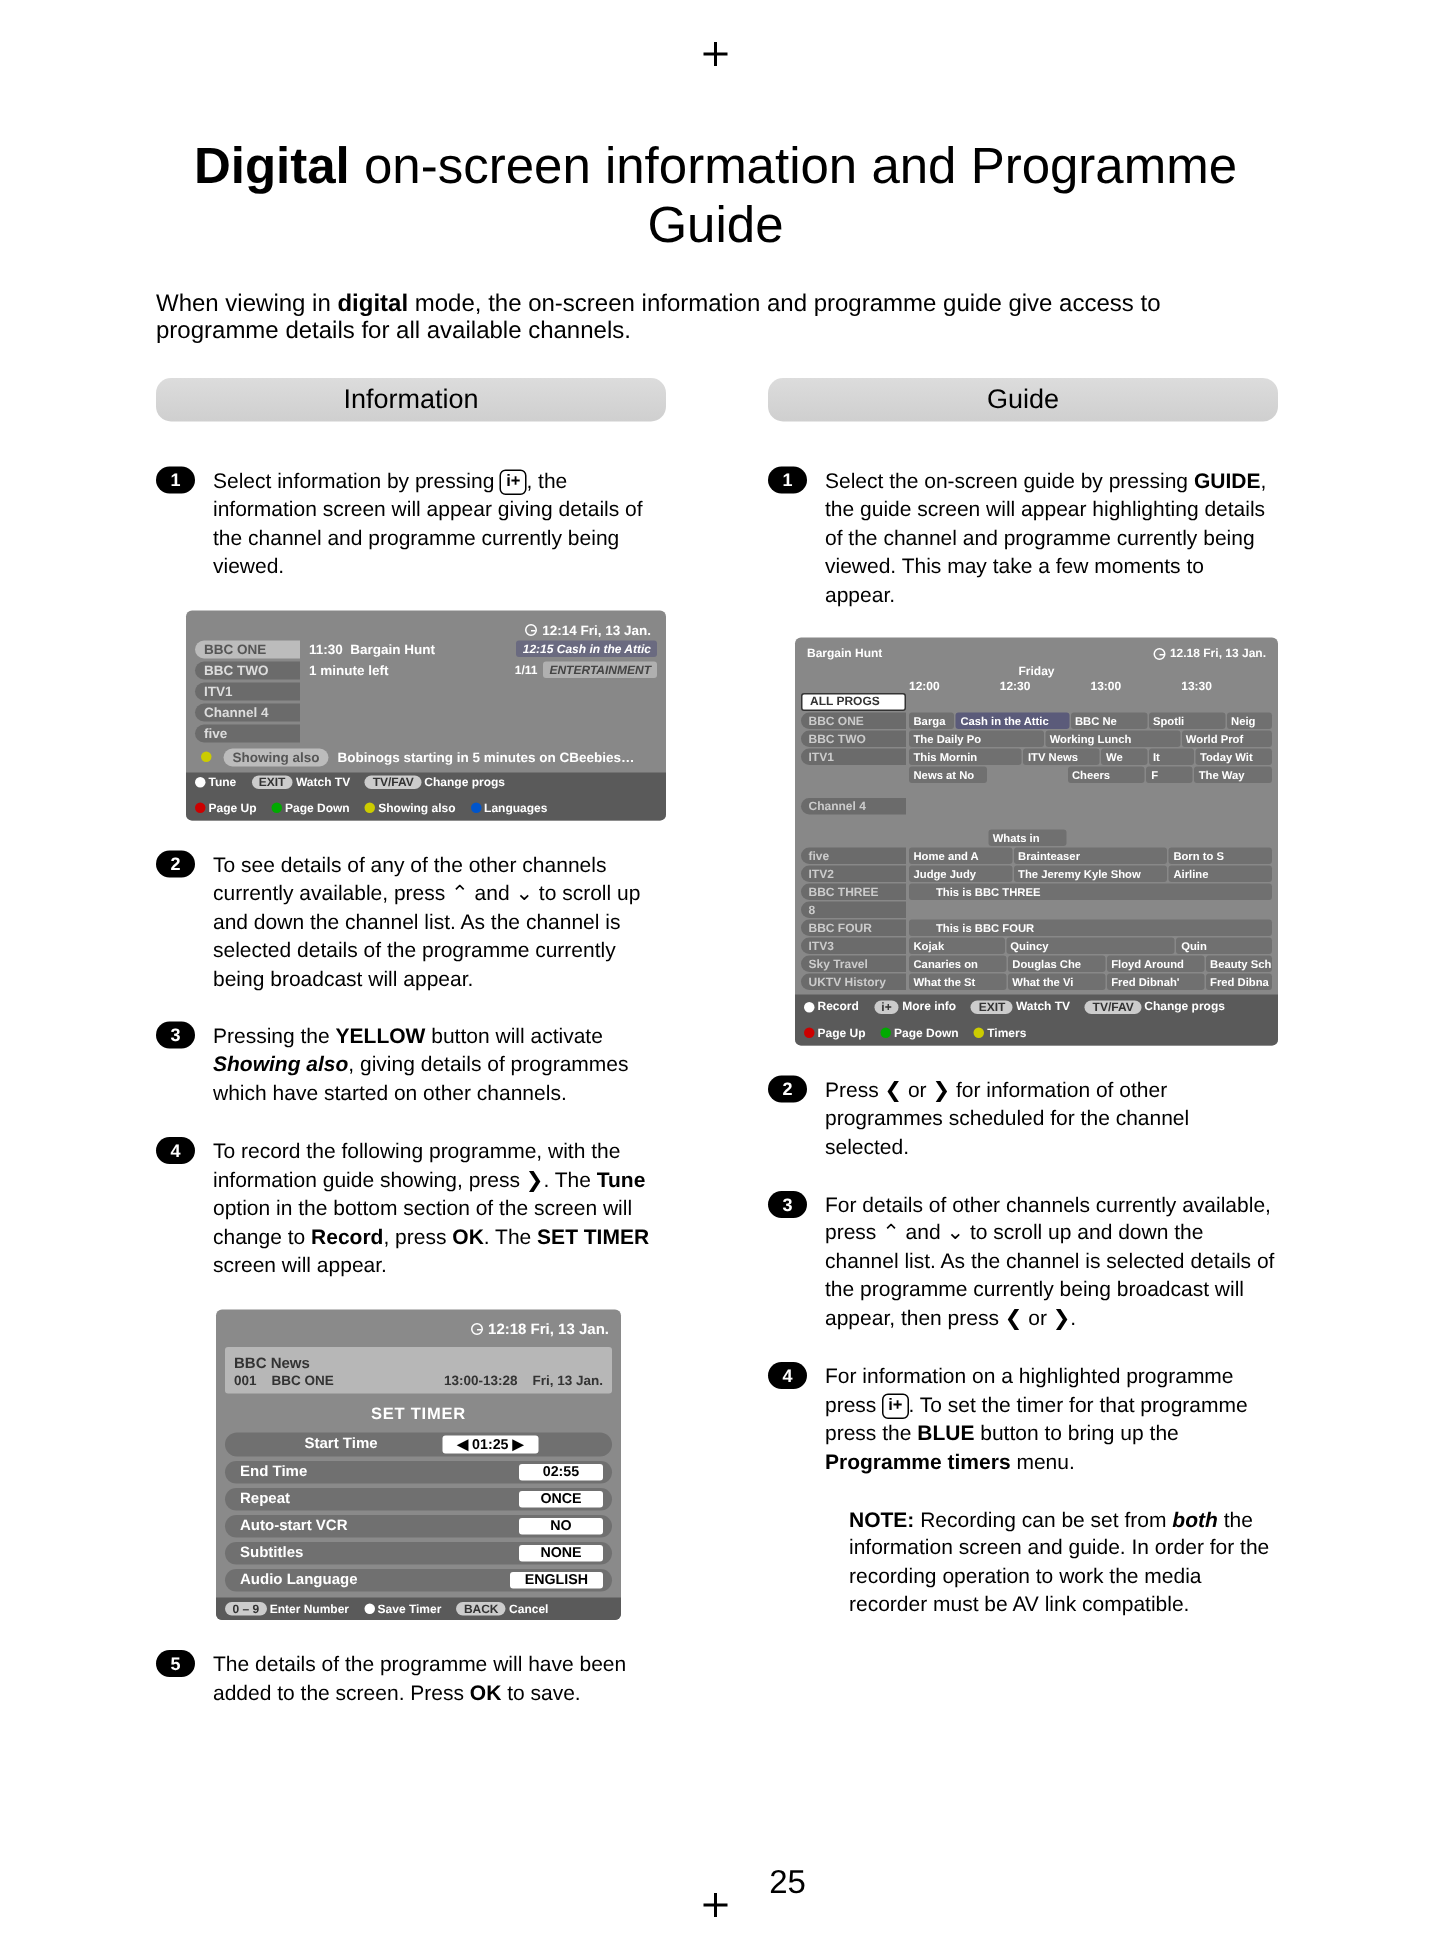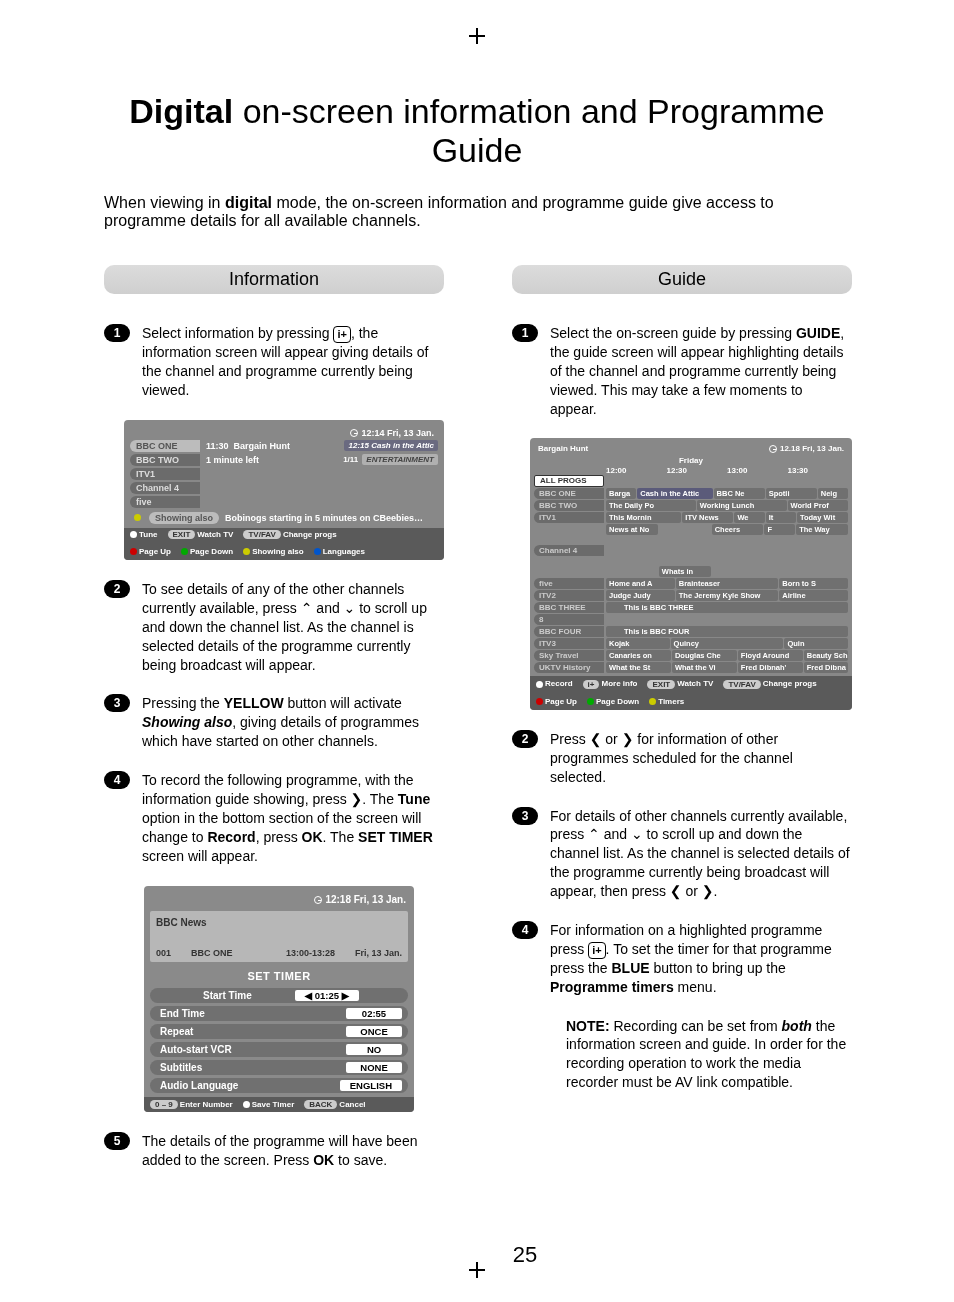--- a/index.html
+++ b/index.html
@@ -28,21 +28,21 @@
   h1 {
     text-align: center;
     font-size: 34px;
     font-weight: normal;
     margin-bottom: 24px;
     padding-right: 96px;
   }
   h1 .bold { font-weight: 900; }
   .intro {
     font-size: 16px;
-    margin-bottom: 35px;
+    margin-bottom: 22px;
     padding-right: 96px;
   }
   .columns {
     display: flex;
     gap: 68px;
     padding-right: 8px;
   }
   .col { width: 340px; }
   .sec-head {
     background: linear-gradient(#dcdcdc,#cfcfcf);
@@ -296,21 +296,21 @@
       </div>
       <div class="step">
         <div class="num">4</div>
         <div class="txt"><span>To record the following programme, with the information guide showing, press ❯. The </span><b>Tune</b><span> option in the bottom section of the screen will change to </span><b>Record</b><span>, press </span><b>OK</b><span>. The </span><b>SET TIMER</b><span> screen will appear.</span></div>
       </div>
 
       <div class="timer">
         <div class="clock"><span class="clk-ico"></span><span>12:18 Fri, 13 Jan.</span></div>
         <div class="box">
           <div>BBC News</div>
-          <div style="display:flex;gap:20px;font-size:9px;margin-top:20px">
+          <div style="display:flex;gap:10px;font-size:9px;margin-top:0">
             <span>001</span>
             <span>BBC ONE</span>
             <span style="margin-left:auto">13:00-13:28</span>
             <span>Fri, 13 Jan.</span>
           </div>
         </div>
         <div class="title">SET TIMER</div>
         <div id="timer-rows">
             <div class="frow sel">
               <span>Start Time</span>

